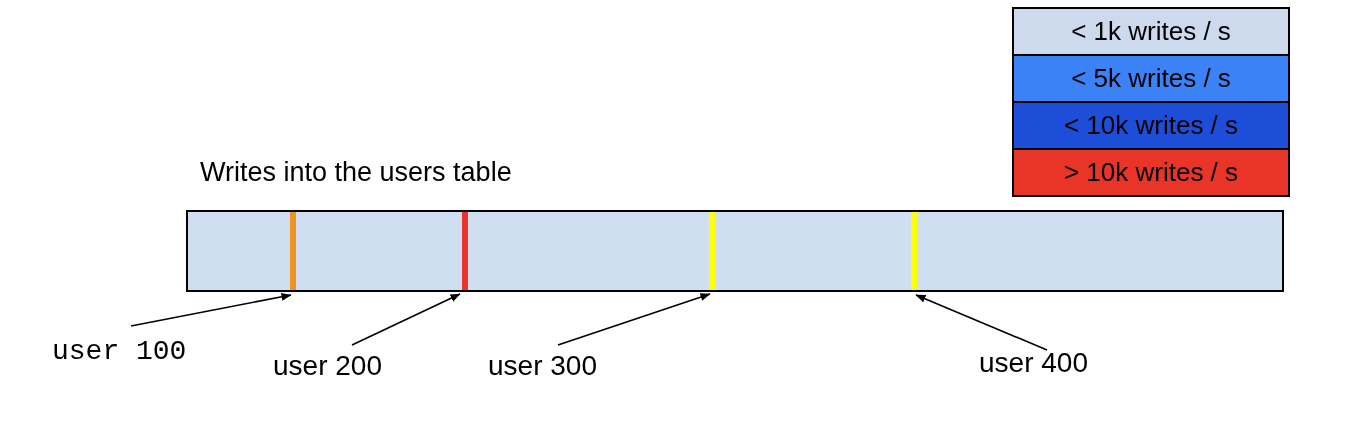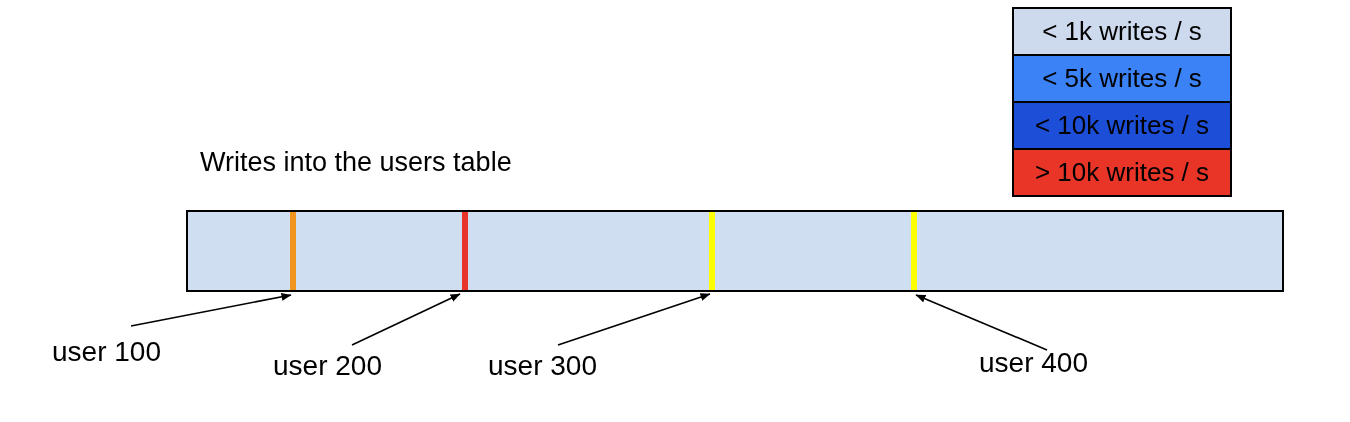--- a/index.html
+++ b/index.html
@@ -11,31 +11,31 @@
   .canvas {
     position: relative;
     width: 1350px;
     height: 422px;
     background: #ffffff;
     overflow: hidden;
   }
   .title {
     position: absolute;
     left: 200px;
-    top: 147px;
+    top: 157px;
     font-size: 27px;
     line-height: 1.15;
     color: #000000;
     white-space: nowrap;
   }
   .legend {
     position: absolute;
     left: 1012px;
     top: 7px;
-    width: 220px;
+    width: 278px;
     display: flex;
     flex-direction: column;
   }
   .legend-row {
     box-sizing: content-box;
     height: 45px;
     border: 2px solid #000000;
     margin-top: -2px;
     display: flex;
     align-items: center;
@@ -68,21 +68,21 @@
     height: 422px;
     pointer-events: none;
   }
   .user-label {
     position: absolute;
     font-size: 28px;
     line-height: 1.1;
     color: #000000;
     white-space: nowrap;
   }
-  .label-u100 { left: 52px;  top: 337px; }
+  .label-u100 { left: 52px;  top: 337px; font-family: Liberation Mono, monospace; }
   .label-u200 { left: 273px; top: 351px; text-align: center; }
   .label-u300 { left: 488px; top: 351px; }
   .label-u400 { left: 965px; top: 348px; margin-left: 14px; }
 </style>
 </head>
 <body>
 
 <div class="canvas">
 
   <div class="title">Writes into the users table</div>

